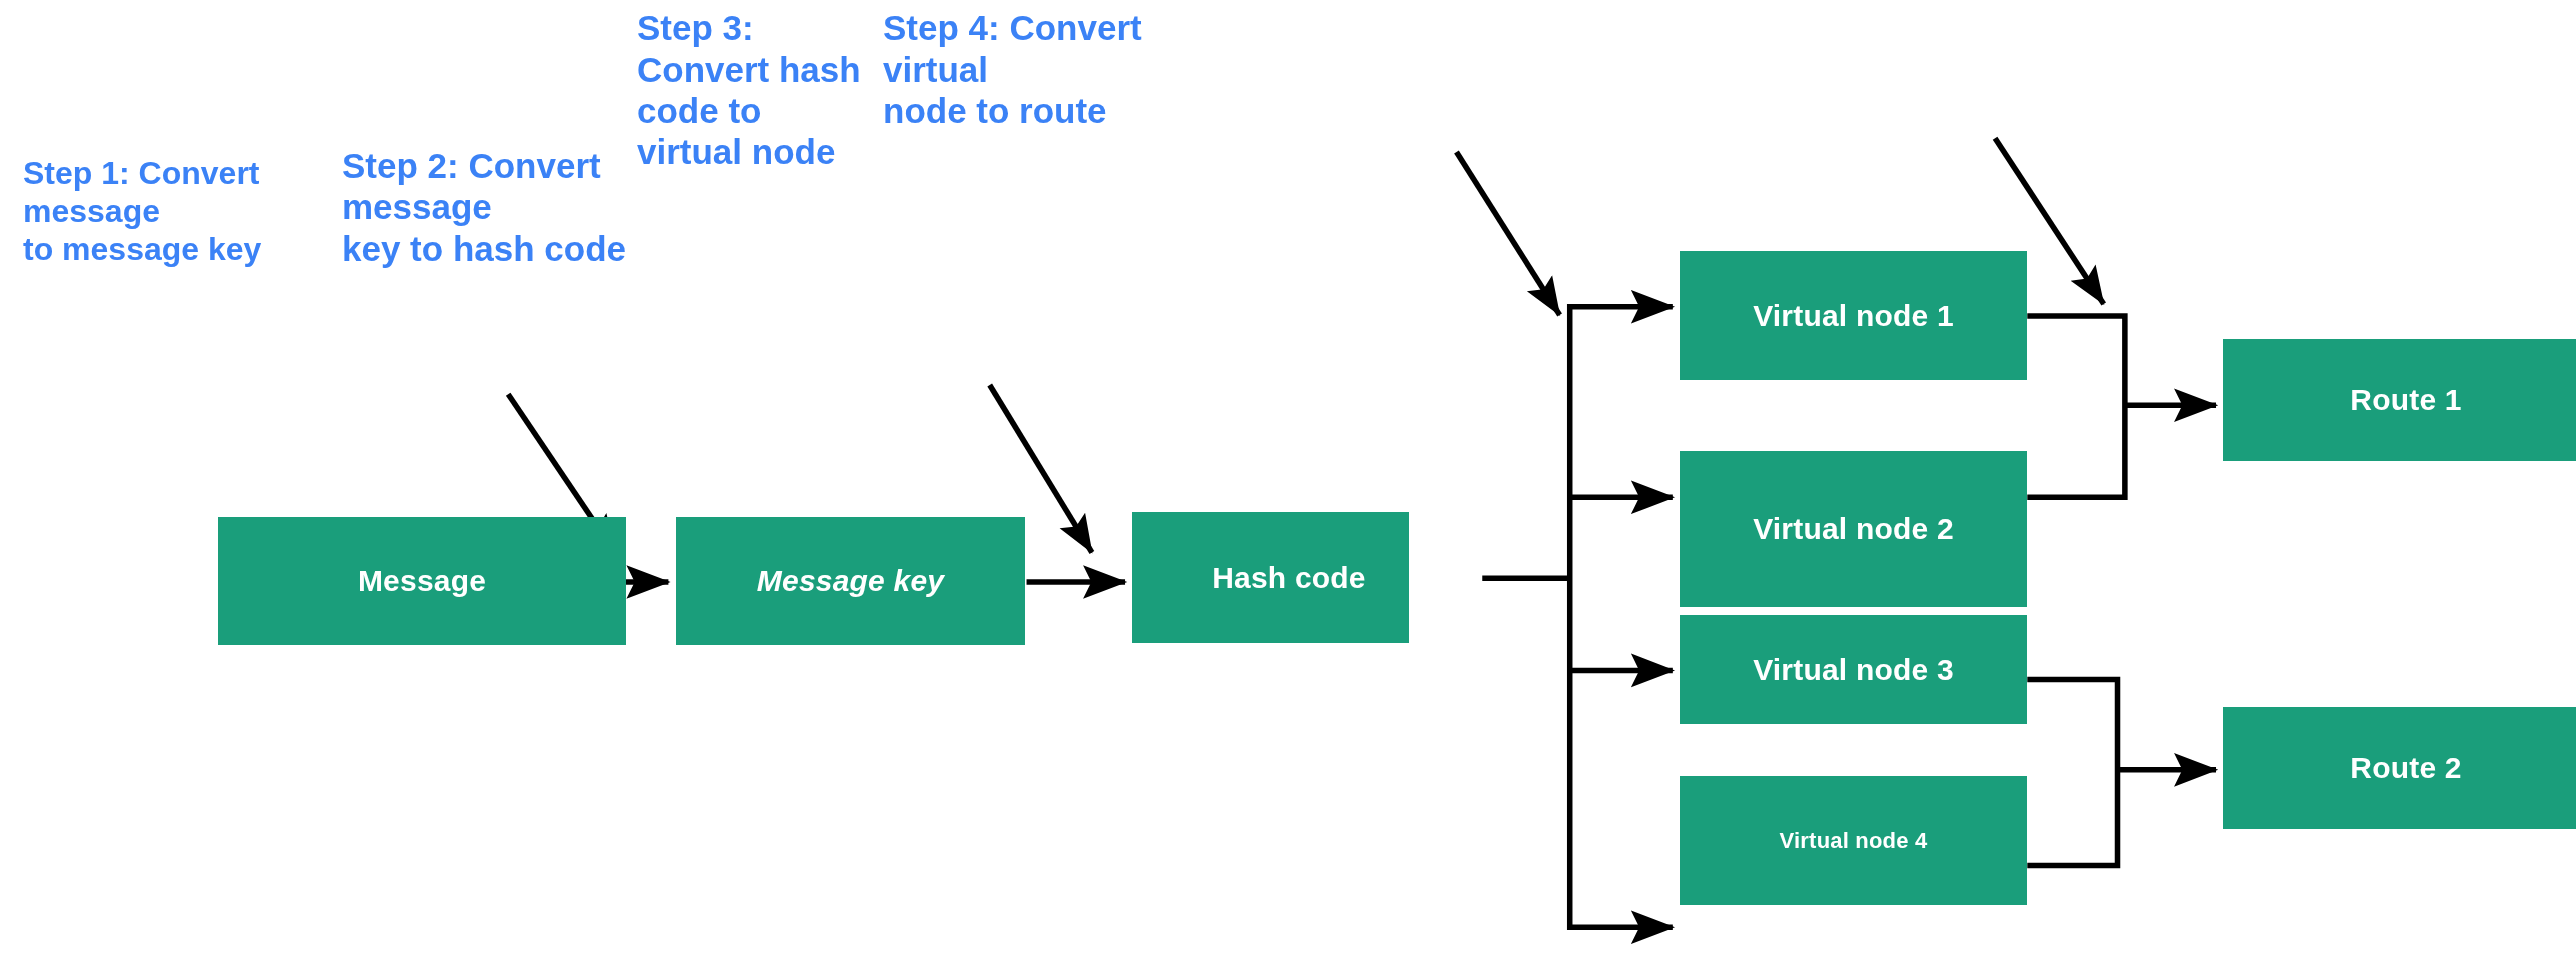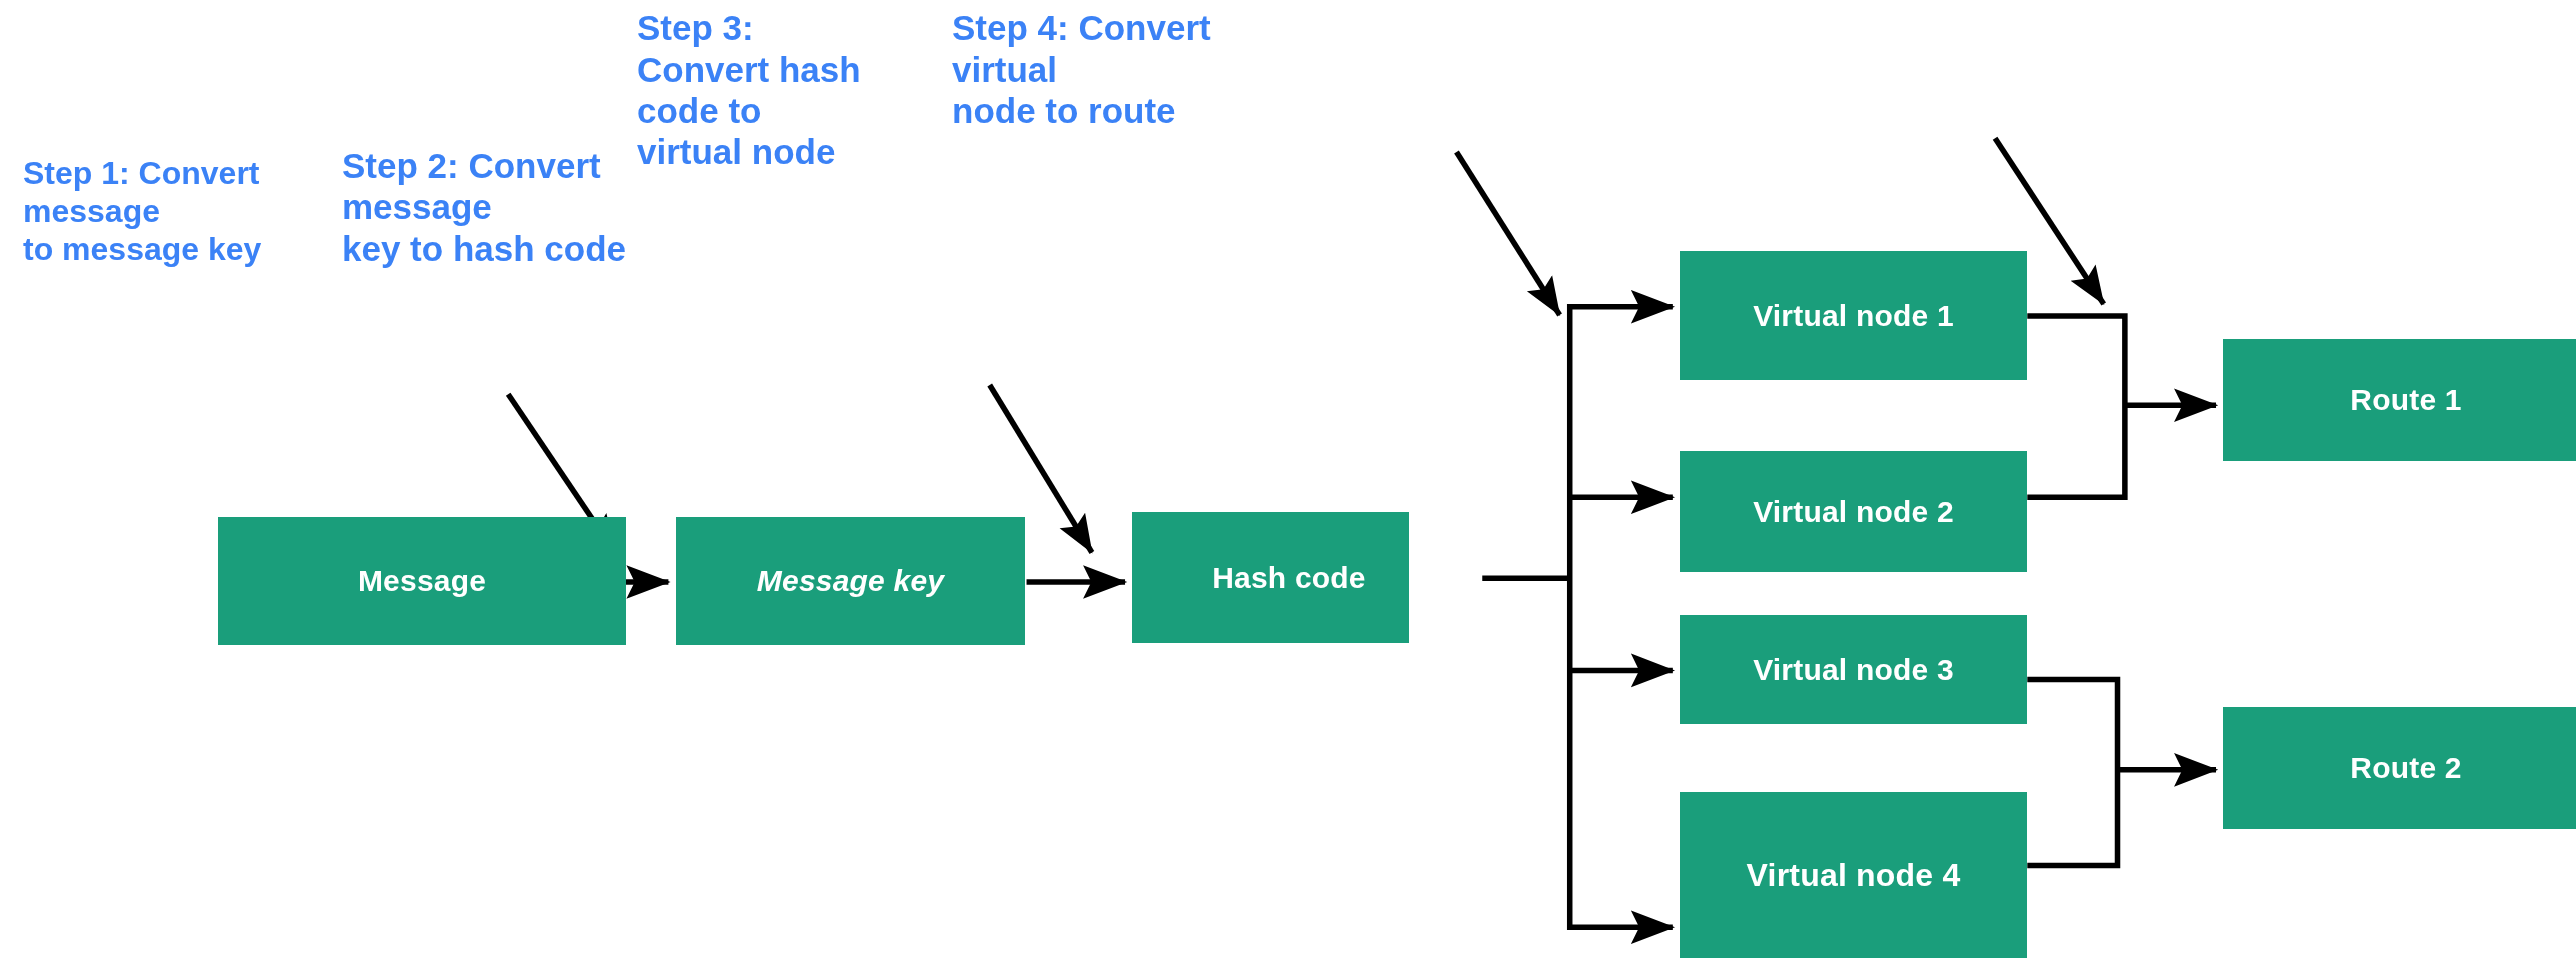--- a/index.html
+++ b/index.html
@@ -109,35 +109,35 @@
       <line x1="2167" y1="150" x2="2285" y2="330" stroke="#000000" stroke-width="6" marker-end="url(#ah-thin)"></line>
     </g>
   </svg>
 
   <div class="step-label" style="left:23px; top:155px; width:304px; font-size:32px;">Step 1: Convert message
 to message key</div>
   <div class="step-label" style="left:342px; top:145px; width:295px; font-size:35px;">Step 2: Convert message
 key to hash code</div>
   <div class="step-label" style="left:637px; top:7.4px; width:238px; font-size:35px;">Step 3: Convert hash
 code to virtual node</div>
-  <div class="step-label" style="left:952px; top:7.4px; width:261px; font-size:35px;">Step 4: Convert virtual
+  <div class="step-label" style="left:883px; top:7.4px; width:261px; font-size:35px;">Step 4: Convert virtual
 node to route</div>
 
   <div class="node-box" style="left:218px; top:517px; width:408px; height:128px; font-size:30px; background:#1a9e7b;">Message</div>
 
   <div class="node-box" style="left:676px; top:517px; width:349px; height:128px; font-size:30px; background:#1a9e7b;font-style:italic;">Message key</div>
 
   <div class="node-box" style="left:1132px; top:512px; width:277px; height:131px; font-size:30px; background:#1a9e7b;padding-left:37px;">Hash code</div>
 
   <div class="node-box" style="left:1680px; top:251px; width:347px; height:129px; font-size:30px; background:#1a9e7b;">Virtual node 1</div>
 
-  <div class="node-box" style="left:1680px; top:451px; width:347px; height:121px; font-size:30px; background:#1a9e7b;text-align:center;">Virtual node 2</div>
+  <div class="node-box" style="left:1680px; top:451px; width:347px; height:156px; font-size:30px; background:#1a9e7b;text-align:center;">Virtual node 2</div>
 
   <div class="node-box" style="left:1680px; top:615px; width:347px; height:109px; font-size:30px; background:#1a9e7b;">Virtual node 3</div>
 
-  <div class="node-box" style="left:1680px; top:792px; width:347px; height:166px; font-size:32px; background:#1a9e7b;">Virtual node 4</div>
+  <div class="node-box" style="left:1680px; top:776px; width:347px; height:129px; font-size:22px; background:#1a9e7b;">Virtual node 4</div>
 
   <div class="node-box" style="left:2223px; top:339px; width:366px; height:122px; font-size:30px; background:#1a9e7b;">Route 1</div>
 
   <div class="node-box" style="left:2223px; top:707px; width:366px; height:122px; font-size:30px; background:#1a9e7b;">Route 2</div>
 
 </div>
 
 
 </body></html>

